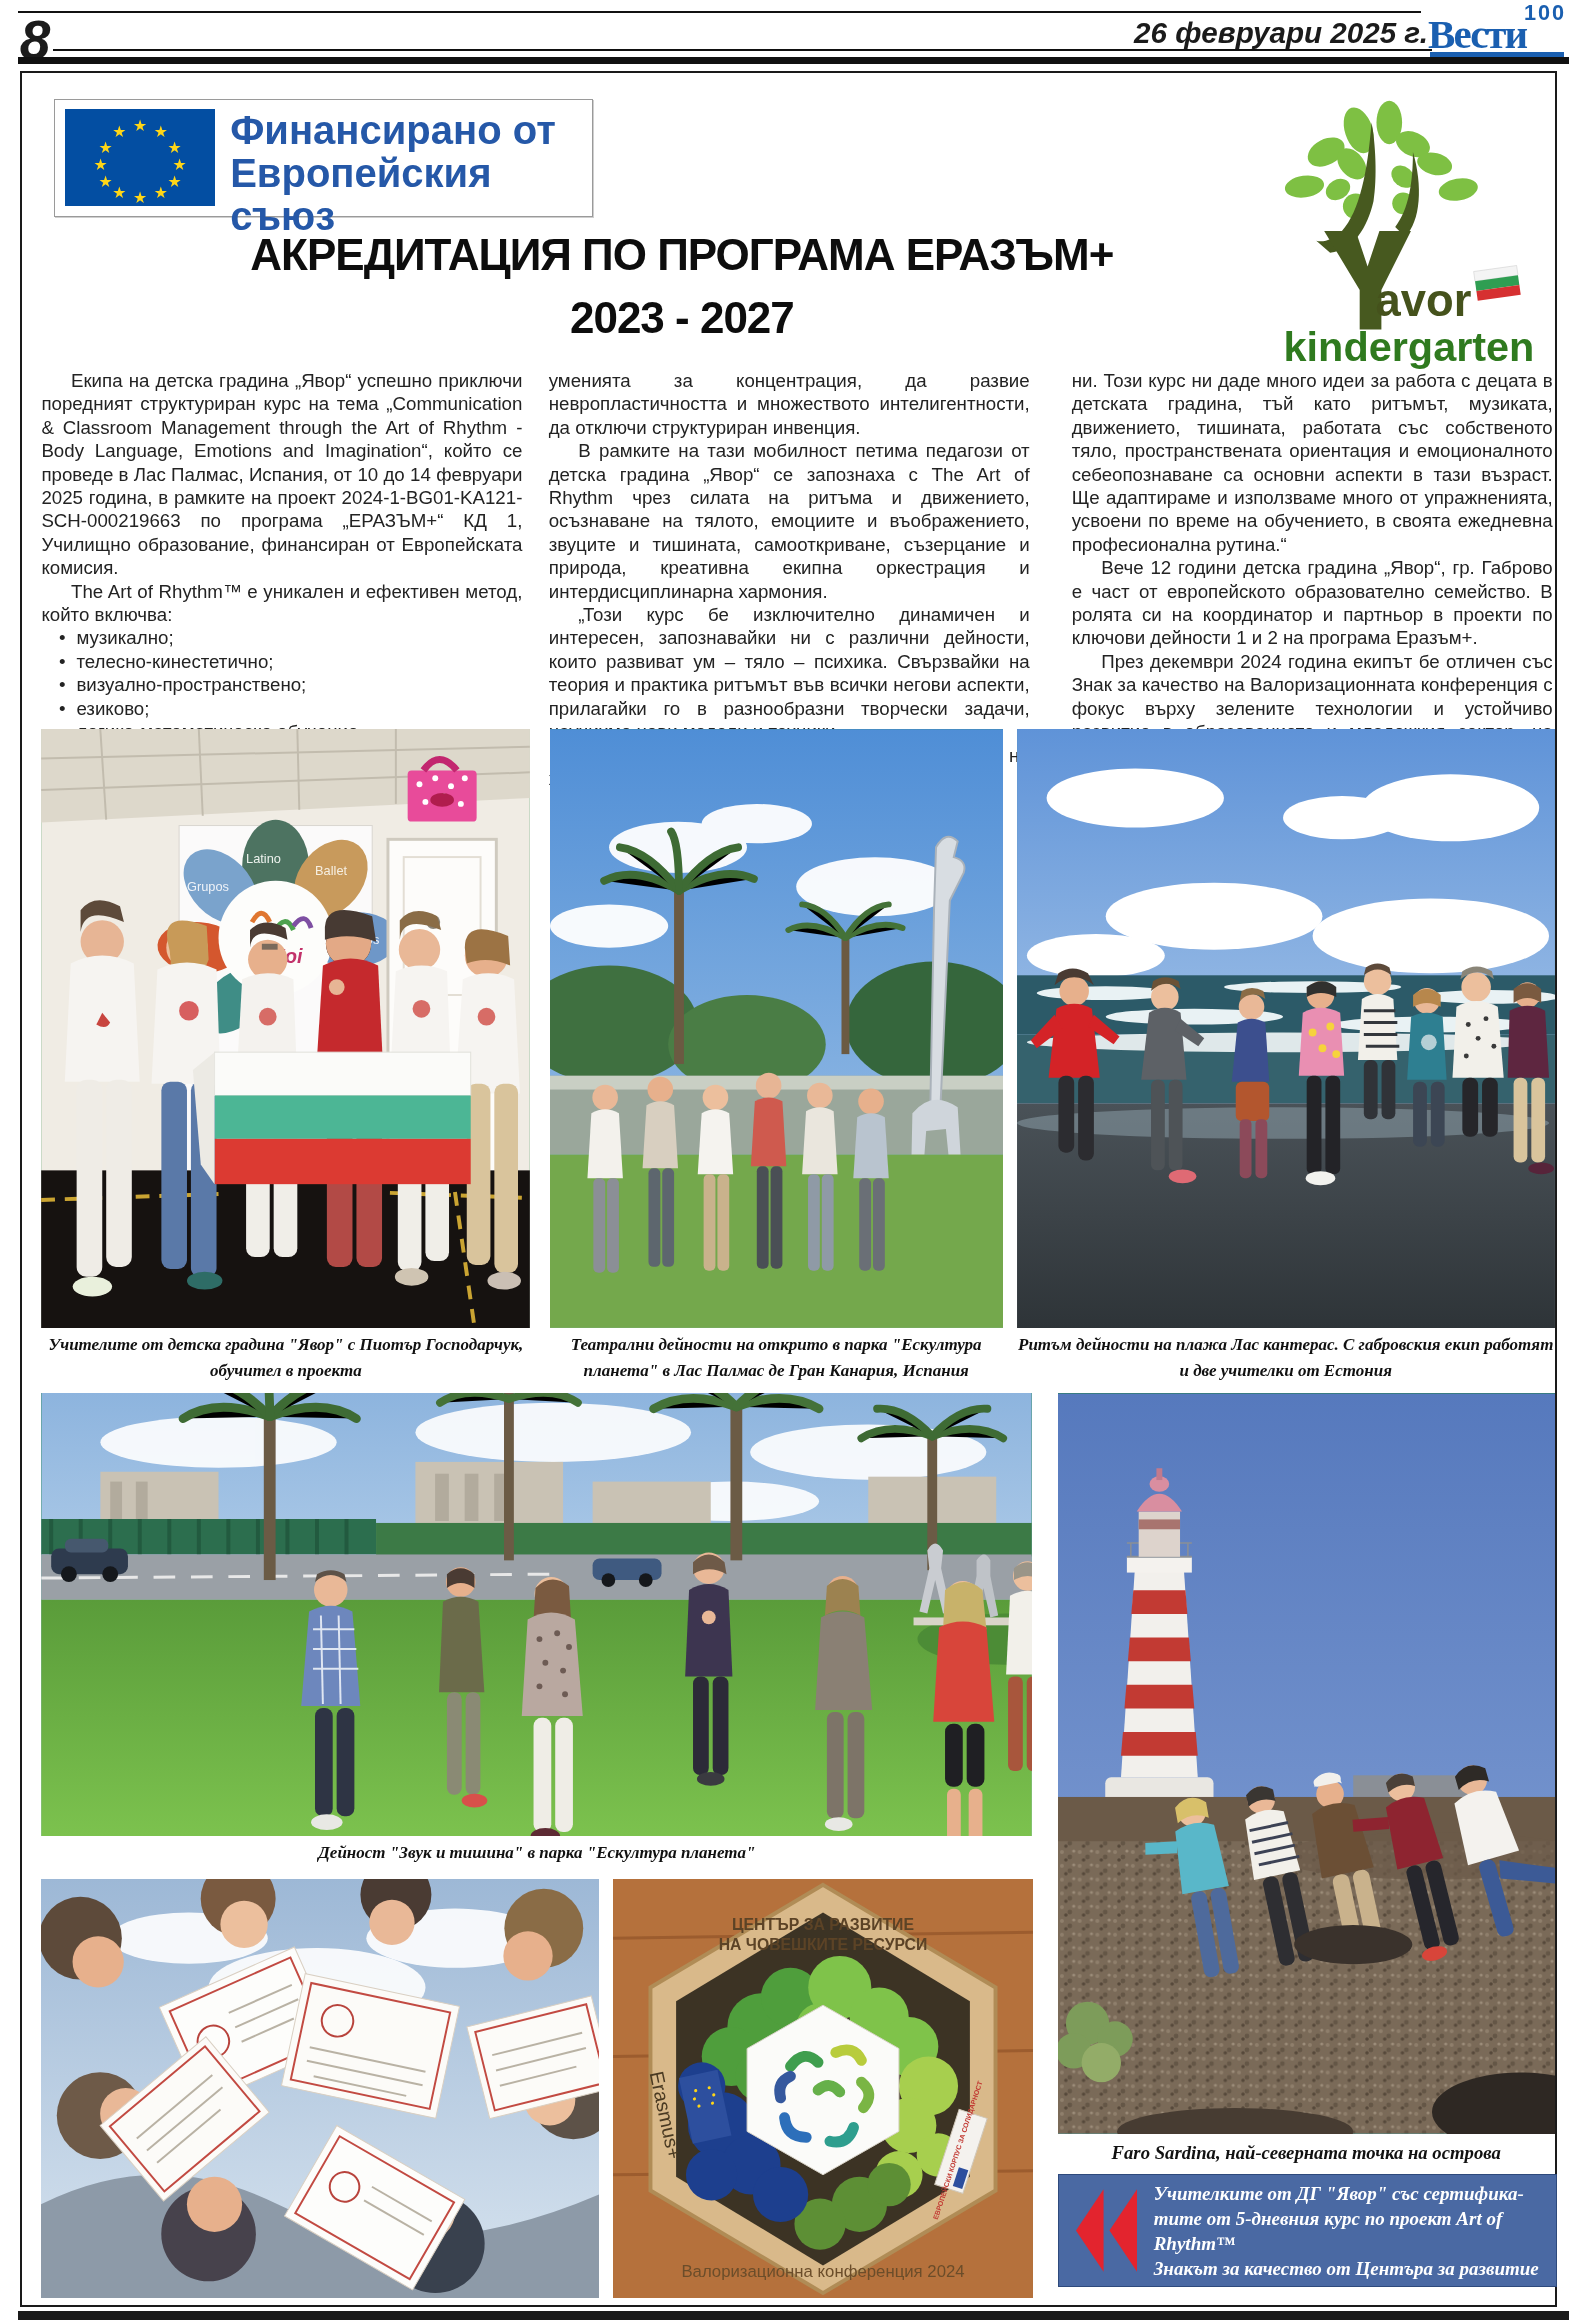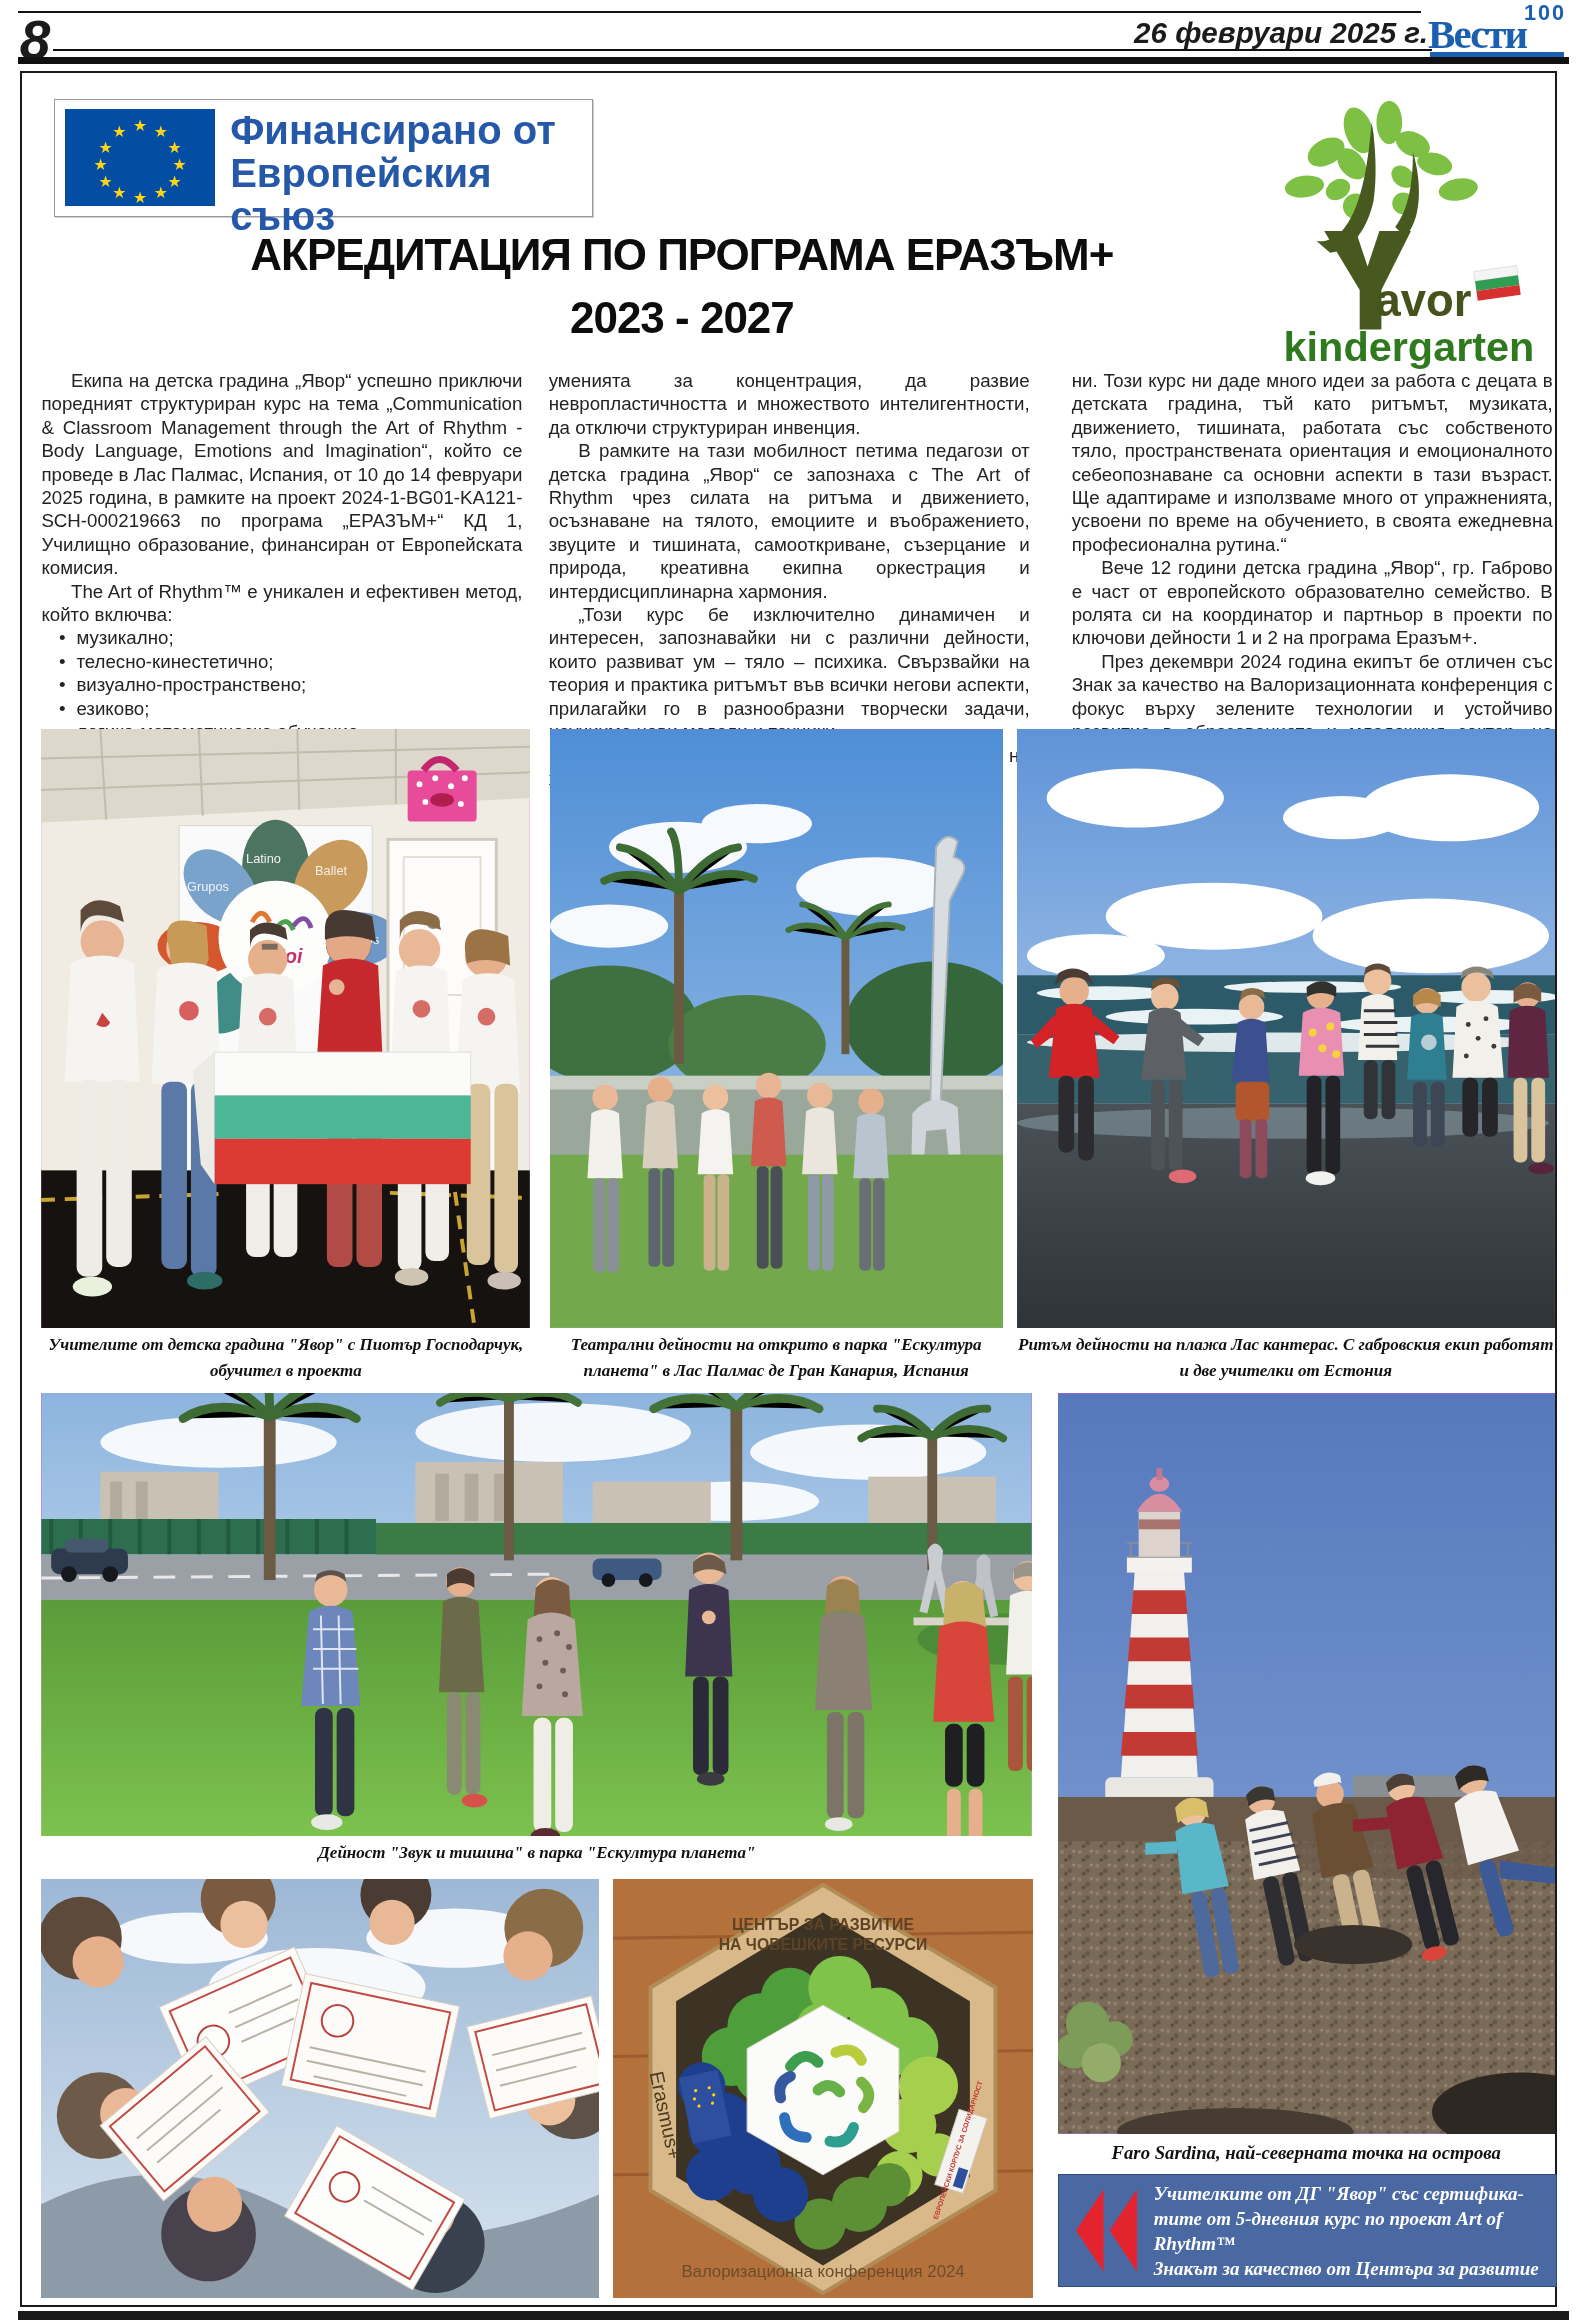--- a/index.html
+++ b/index.html
@@ -22,21 +22,21 @@
   .headline{position:absolute;left:19.7px;top:150px;width:1281px;text-align:center;font-weight:900;font-size:44px;line-height:63px;color:#0d0d0d;letter-spacing:-1px;white-space:pre-line;}
   
   .yavor{position:absolute;left:1243px;top:9.9px;width:288px;height:286px;}
   
   .col{position:absolute;top:296px;width:481px;font-size:18.7px;line-height:23.4px;text-align:justify;color:#232323;}
   .col p{margin:0;}
   .col p.ind{text-indent:29.6px;}
   .bullet{padding-left:35px;position:relative;}
   .bullet::before{content:"•";position:absolute;left:17.7px;}
   
-  .photo{position:absolute;overflow:hidden;background:#d946ef;}
+  .photo{position:absolute;overflow:hidden;background:#15803d;}
   .photo svg{display:block;}
   
   .cap{position:absolute;font-family:"Liberation Serif",serif;font-weight:bold;font-style:italic;font-size:17px;line-height:25.6px;text-align:center;color:#111;}
   .cap-lg{font-size:18.7px;}
   
   .hlbox{position:absolute;left:1036px;top:2101px;width:497px;height:111px;background:#4a69a3;border:1px solid #2e4a7c;}
   .hl-arrows{position:absolute;left:15.8px;top:13.8px;width:65px;height:83px;}
   .hl-text{position:absolute;left:95px;top:5.9px;right:5.9px;font-family:"Liberation Serif",serif;font-weight:bold;font-style:italic;font-size:19px;line-height:25px;color:#ffffff;white-space:pre-line;}
   .footer-bar{position:absolute;left:17.7px;top:2311px;width:1551px;height:8.9px;background:#1a1a1a;}
   text{font-family:"Liberation Sans",sans-serif;}

